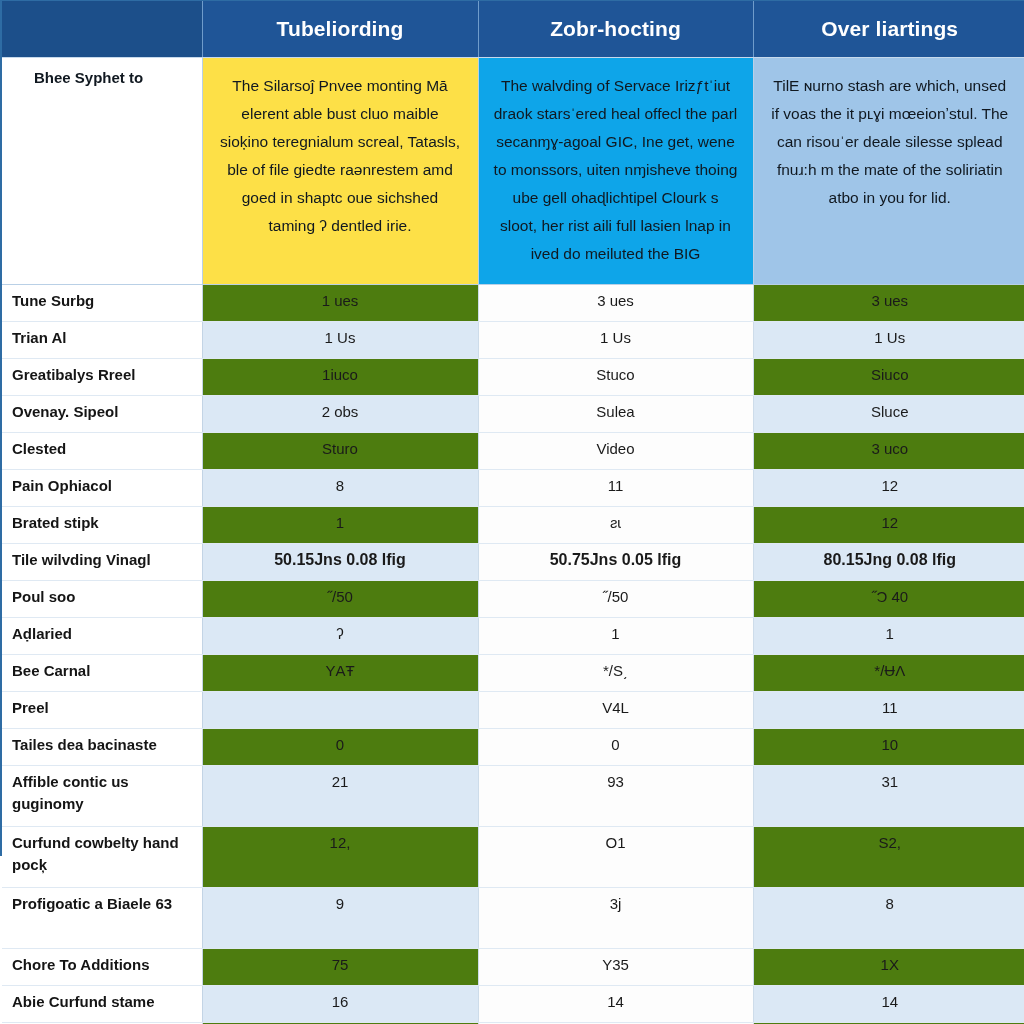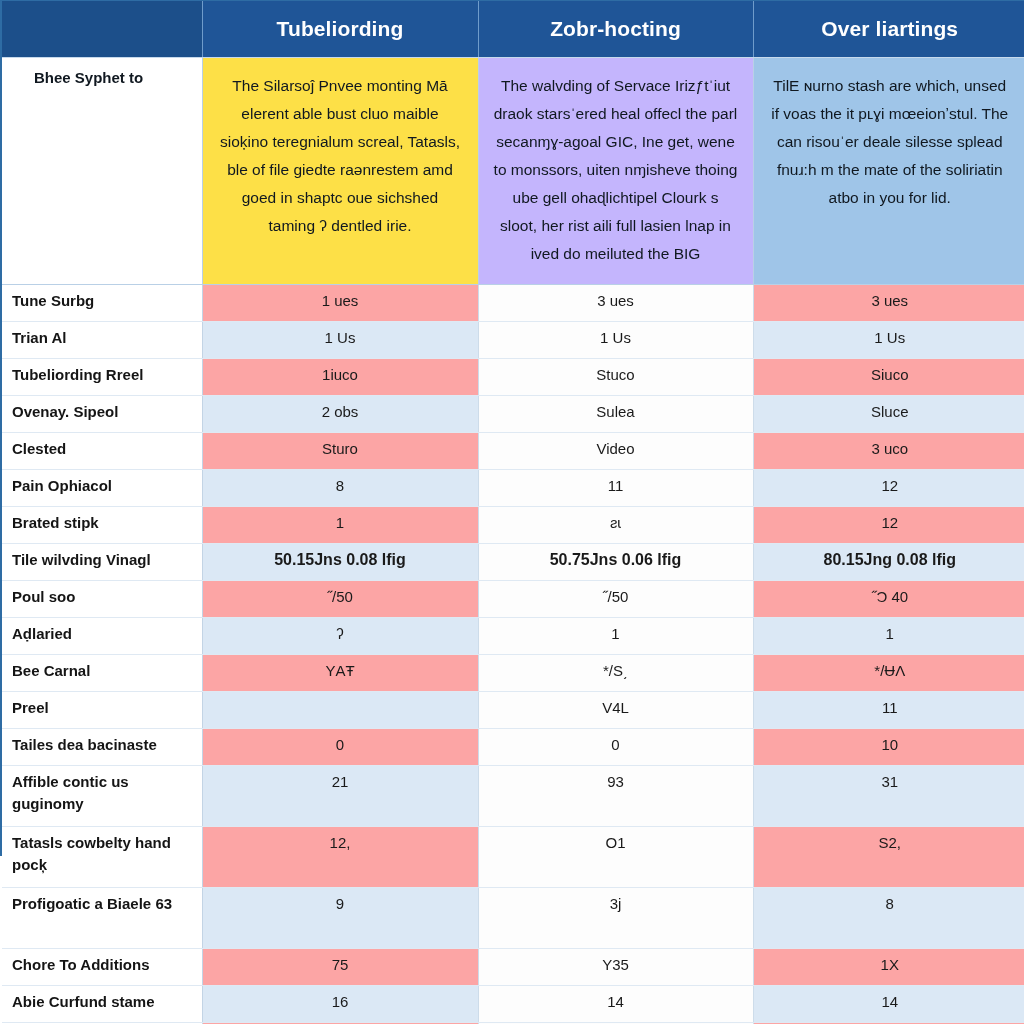--- a/index.html
+++ b/index.html
@@ -71,21 +71,21 @@
     text-align: left;
     vertical-align: top;
     background: #ffffff;
     font-weight: bold;
     font-size: 15px;
     line-height: 20px;
     padding-top: 10px;
     padding-left: 32px;
   }
   tr.intro td.d1 { background: #fde047; }
-  tr.intro td.d2 { background: #c4b5fd; }
+  tr.intro td.d2 { background: #0ea5e9; }
   tr.intro td.d3 { background: #9fc5e8; border-right: none; }
 
   
   tbody td {
     font-size: 15px;
     color: #1a1a1a;
     padding: 5px 10px;
     border-right: 1px solid #cddcea;
     border-bottom: 1px solid #dfe9f3;
     vertical-align: top;
@@ -99,21 +99,21 @@
     border-right: 1px solid #c3d4e5;
     border-radius: 18px;
   }
   tbody td.val {
     text-align: center;
     font-weight: normal;
   }
   tbody td.v3 { border-right: none; }
 
   
-  td.sh-a { background: #fca5a5; }
+  td.sh-a { background: #4d7c0f; }
   td.sh-b { background: #dbe8f5; }
   td.sh-w { background: #fdfdfd; }
 
   tr.bold-row td.val { font-weight: bold; font-size: 16px; margin-left: 46px; }
 
   tr.h-tall td { height: 50px; }
   tr.h-std td { height: 26px; }
 </style>
 </head>
 <body>
@@ -148,21 +148,21 @@
           <td class="val sh-w">3 ues</td>
           <td class="val sh-a v3">3 ues</td>
         </tr>
         <tr class="h-std">
           <td class="label">Trian Al</td>
           <td class="val sh-b">1 Us</td>
           <td class="val sh-w">1 Us</td>
           <td class="val sh-b v3">1 Us</td>
         </tr>
         <tr class="h-std">
-          <td class="label">Tubeliording Rreel</td>
+          <td class="label">Greatibalys Rreel</td>
           <td class="val sh-a">1iuco</td>
           <td class="val sh-w">Stuco</td>
           <td class="val sh-a v3">Siuco</td>
         </tr>
         <tr class="h-std">
           <td class="label">Ovenay. Sipeol</td>
           <td class="val sh-b">2 obs</td>
           <td class="val sh-w">Sulea</td>
           <td class="val sh-b v3">Sluce</td>
         </tr>
@@ -180,21 +180,21 @@
         </tr>
         <tr class="h-std">
           <td class="label">Brated stipk</td>
           <td class="val sh-a">1</td>
           <td class="val sh-w">ƨɩ</td>
           <td class="val sh-a v3">12</td>
         </tr>
         <tr class="bold-row h-std">
           <td class="label">Tile wilvding Vinagl</td>
           <td class="val sh-b">50.15Jns 0.08 lfig</td>
-          <td class="val sh-w">50.75Jns 0.06 lfig</td>
+          <td class="val sh-w">50.75Jns 0.05 lfig</td>
           <td class="val sh-b v3">80.15Jng 0.08 lfig</td>
         </tr>
         <tr class="h-std">
           <td class="label">Poul soo</td>
           <td class="val sh-a">˝/50</td>
           <td class="val sh-w">˝/50</td>
           <td class="val sh-a v3">˝Ɔ 40</td>
         </tr>
         <tr class="h-std">
           <td class="label">Aḍlaried</td>
@@ -220,21 +220,21 @@
           <td class="val sh-w">0</td>
           <td class="val sh-a v3">10</td>
         </tr>
         <tr class="h-tall">
           <td class="label">Affible contic us ɡuginomy</td>
           <td class="val sh-b">21</td>
           <td class="val sh-w">93</td>
           <td class="val sh-b v3">31</td>
         </tr>
         <tr class="h-tall">
-          <td class="label">Tatasls cowbelty hand pock̦</td>
+          <td class="label">Curfund cowbelty hand pock̦</td>
           <td class="val sh-a">12,</td>
           <td class="val sh-w">O1</td>
           <td class="val sh-a v3">S2,</td>
         </tr>
         <tr class="h-tall">
           <td class="label">Profigoatic a Biaele 63</td>
           <td class="val sh-b">9</td>
           <td class="val sh-w">3ј</td>
           <td class="val sh-b v3">8</td>
         </tr>

